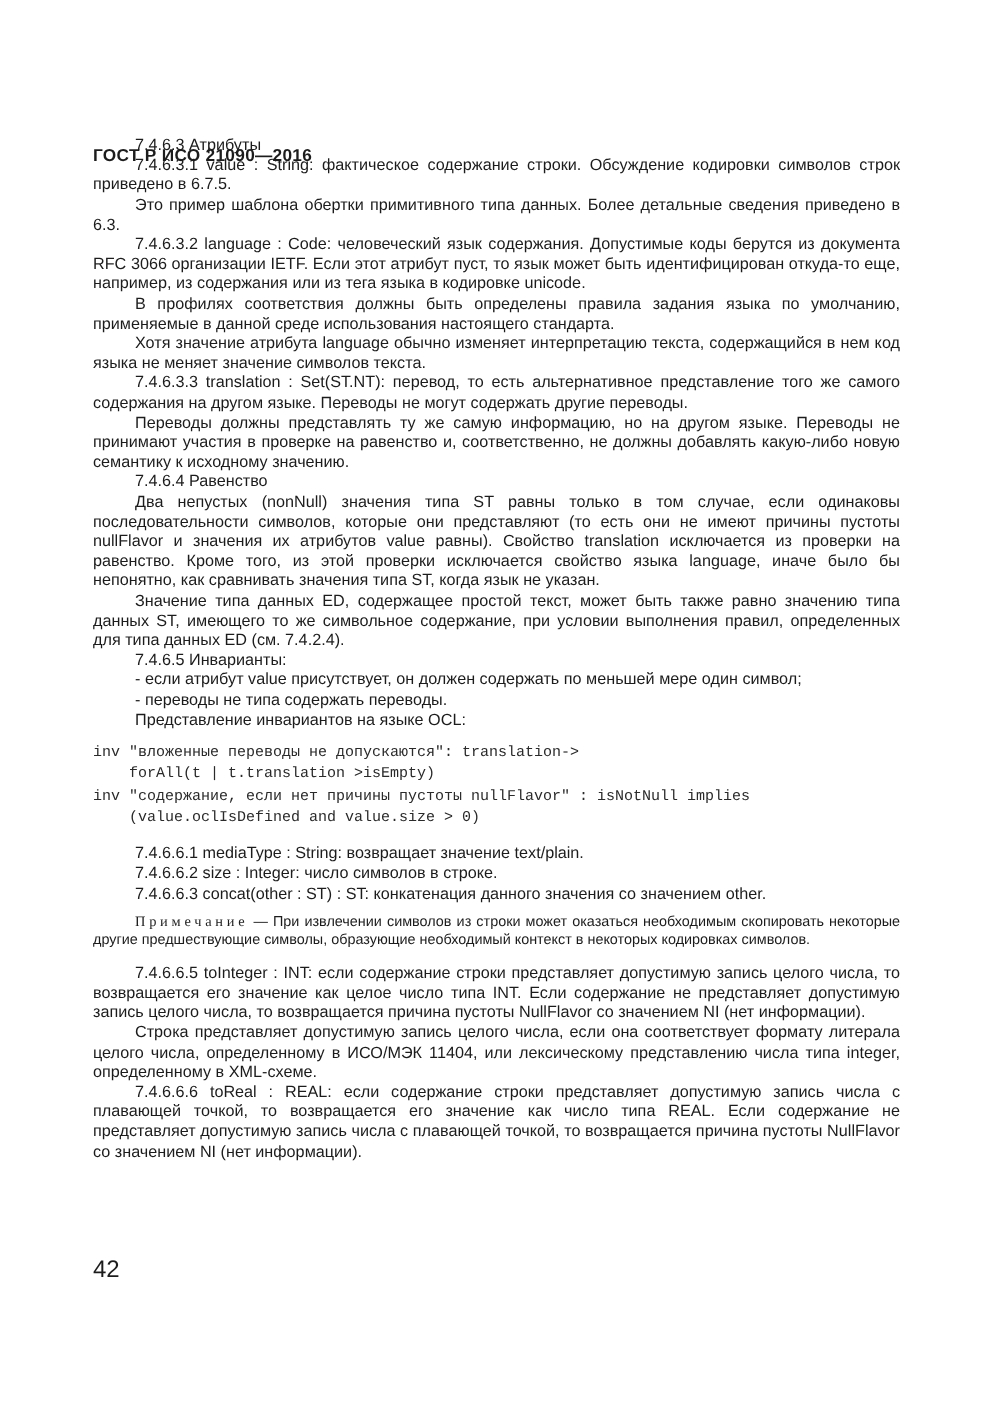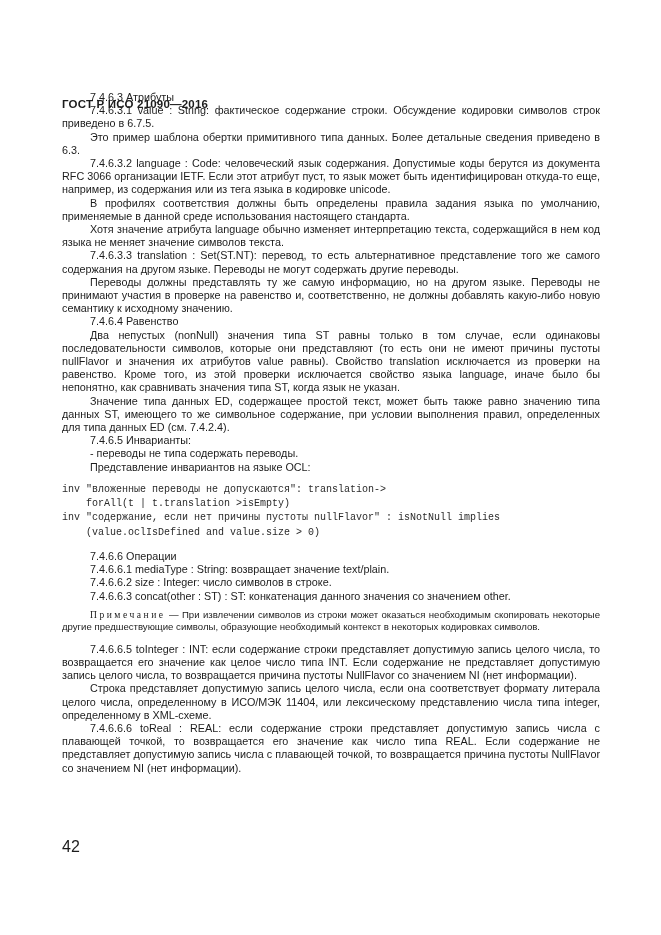--- a/index.html
+++ b/index.html
@@ -76,27 +76,27 @@
       <p class="para">Это пример шаблона обертки примитивного типа данных. Более детальные сведения приведено в 6.3.</p>
       <p class="para">7.4.6.3.2 language : Code: человеческий язык содержания. Допустимые коды берутся из документа RFC 3066 организации IETF. Если этот атрибут пуст, то язык может быть идентифицирован откуда-то еще, например, из содержания или из тега языка в кодировке unicode.</p>
       <p class="para">В профилях соответствия должны быть определены правила задания языка по умолчанию, применяемые в данной среде использования настоящего стандарта.</p>
       <p class="para">Хотя значение атрибута language обычно изменяет интерпретацию текста, содержащийся в нем код языка не меняет значение символов текста.</p>
       <p class="para">7.4.6.3.3 translation : Set(ST.NT): перевод, то есть альтернативное представление того же самого содержания на другом языке. Переводы не могут содержать другие переводы.</p>
       <p class="para">Переводы должны представлять ту же самую информацию, но на другом языке. Переводы не принимают участия в проверке на равенство и, соответственно, не должны добавлять какую-либо новую семантику к исходному значению.</p>
       <p class="para">7.4.6.4 Равенство</p>
       <p class="para">Два непустых (nonNull) значения типа ST равны только в том случае, если одинаковы последовательности символов, которые они представляют (то есть они не имеют причины пустоты nullFlavor и значения их атрибутов value равны). Свойство translation исключается из проверки на равенство. Кроме того, из этой проверки исключается свойство языка language, иначе было бы непонятно, как сравнивать значения типа ST, когда язык не указан.</p>
       <p class="para">Значение типа данных ED, содержащее простой текст, может быть также равно значению типа данных ST, имеющего то же символьное содержание, при условии выполнения правил, определенных для типа данных ED (см. 7.4.2.4).</p>
       <p class="para">7.4.6.5 Инварианты:</p>
+      <p class="para">- если атрибут value присутствует, он должен содержать по меньшей мере один символ;</p>
       <p class="para">- переводы не типа содержать переводы.</p>
       <p class="para">Представление инвариантов на языке OCL:</p>
       <pre class="code">inv "вложенные переводы не допускаются": translation-&gt;
     forAll(t | t.translation &gt;isEmpty)
 inv "содержание, если нет причины пустоты nullFlavor" : isNotNull implies
     (value.oclIsDefined and value.size &gt; 0)</pre>
-      <p class="para">7.4.6.6 Операции</p>
       <p class="para">7.4.6.6.1 mediaType : String: возвращает значение text/plain.</p>
       <p class="para">7.4.6.6.2 size : Integer: число символов в строке.</p>
       <p class="para">7.4.6.6.3 concat(other : ST) : ST: конкатенация данного значения со значением other.</p>
       <p class="note"><span class="note-label">Примечание</span> — При извлечении символов из строки может оказаться необходимым скопировать некоторые другие предшествующие символы, образующие необходимый контекст в некоторых кодировках символов.</p>
       <p class="para">7.4.6.6.5 toInteger : INT: если содержание строки представляет допустимую запись целого числа, то возвращается его значение как целое число типа INT. Если содержание не представляет допустимую запись целого числа, то возвращается причина пустоты NullFlavor со значением NI (нет информации).</p>
       <p class="para">Строка представляет допустимую запись целого числа, если она соответствует формату литерала целого числа, определенному в ИСО/МЭК 11404, или лексическому представлению числа типа integer, определенному в XML-схеме.</p>
       <p class="para">7.4.6.6.6 toReal : REAL: если содержание строки представляет допустимую запись числа с плавающей точкой, то возвращается его значение как число типа REAL. Если содержание не представляет допустимую запись числа с плавающей точкой, то возвращается причина пустоты NullFlavor со значением NI (нет информации).</p>
     </div>
 
   <div class="page-number">42</div>

